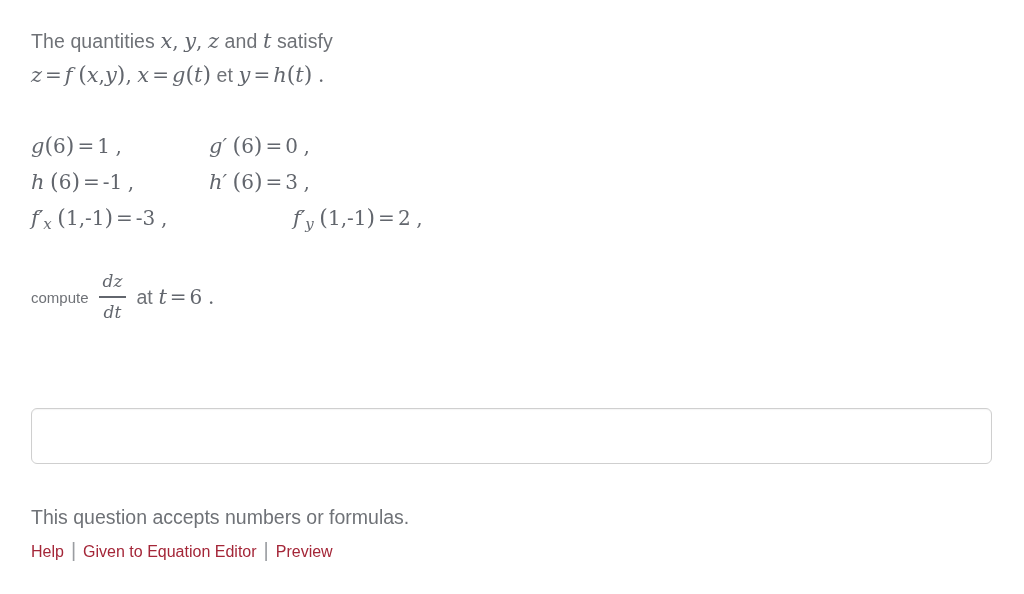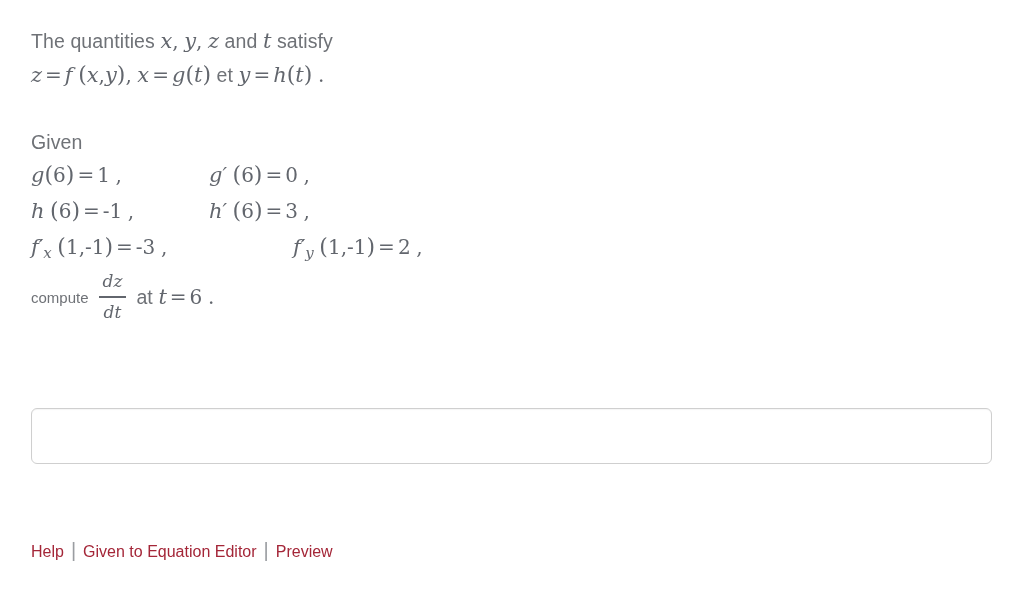--- a/index.html
+++ b/index.html
@@ -222,23 +222,20 @@
     </div>
 
     <div class="stmt-line">
       <span class="math">z</span><span class="op">=</span><span class="math">f</span><span class="prose">&nbsp;</span><span class="paren">(</span><span class="math">x</span><span class="comma">,</span><span class="math">y</span><span class="paren">)</span><span class="comma">,</span><span class="prose">&nbsp;</span><span class="math">x</span><span class="op">=</span><span class="math">g</span><span class="paren">(</span><span class="math">t</span><span class="paren">)</span><span class="prose">&nbsp;</span><span class="prose">et</span><span class="prose">&nbsp;</span><span class="math">y</span><span class="op">=</span><span class="math">h</span><span class="paren">(</span><span class="math">t</span><span class="paren">)</span><span class="prose">&nbsp;</span><span class="comma">.</span>
     </div>
 
   </div>
 
   <div id="given">
 
-    <div class="given-label">
-      <span class="prose">Given</span>
-    </div>
 
     <div class="given-row row-g">
       <span class="given-col-a"><span class="math">g</span><span class="prime"></span><span class="paren">(</span><span class="num">6</span><span class="paren">)</span><span class="op">=</span><span class="num">1</span><span class="prose">&nbsp;</span><span class="comma">,</span></span><span class="given-col-b"><span class="math">g</span><span class="prime">′</span><span class="prose">&nbsp;</span><span class="paren">(</span><span class="num">6</span><span class="paren">)</span><span class="op">=</span><span class="num">0</span><span class="prose">&nbsp;</span><span class="comma">,</span></span>
     </div>
 
     <div class="given-row row-h">
       <span class="given-col-a"><span class="math">h</span><span class="prime"></span><span class="prose">&nbsp;</span><span class="paren">(</span><span class="num">6</span><span class="paren">)</span><span class="op">=</span><span class="num">-1</span><span class="prose">&nbsp;</span><span class="comma">,</span></span><span class="given-col-b"><span class="math">h</span><span class="prime">′</span><span class="prose">&nbsp;</span><span class="paren">(</span><span class="num">6</span><span class="paren">)</span><span class="op">=</span><span class="num">3</span><span class="prose">&nbsp;</span><span class="comma">,</span></span>
     </div>
 
     <div class="given-row row-fxy">
@@ -246,18 +243,19 @@
     </div>
 
   </div>
 
   <div id="compute-line">
     <span class="compute-word">compute</span><span class="frac"><span class="numer">dz</span><span class="bar"></span><span class="denom">dt</span></span><span class="prose">at</span><span class="prose">&nbsp;</span><span class="math">t</span><span class="op">=</span><span class="num">6</span><span class="prose">&nbsp;</span><span class="comma">.</span>
   </div>
 
   <input id="answer-input" type="text" placeholder="" style="">
 
+  <div id="accepts-note">This question accepts numbers or formulas.</div>
 
   <div id="action-links">
     <a href="#">Help</a><span class="sep">|</span><a href="#">Given to Equation Editor</a><span class="sep">|</span><a href="#">Preview</a>
   </div>
 
 </div>
 
 </body></html>

